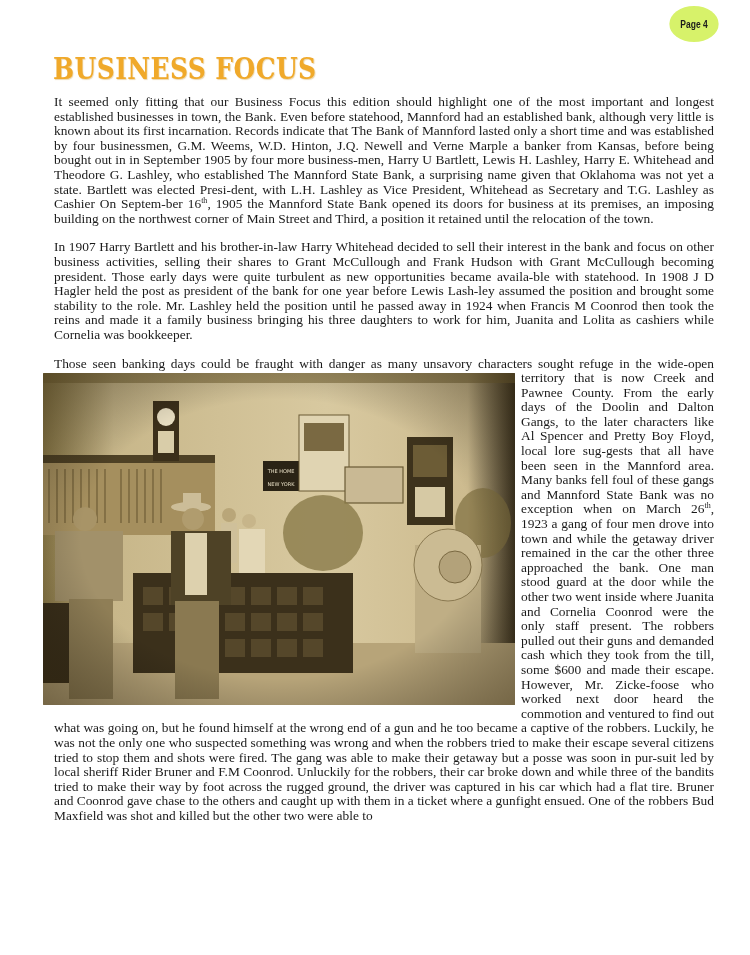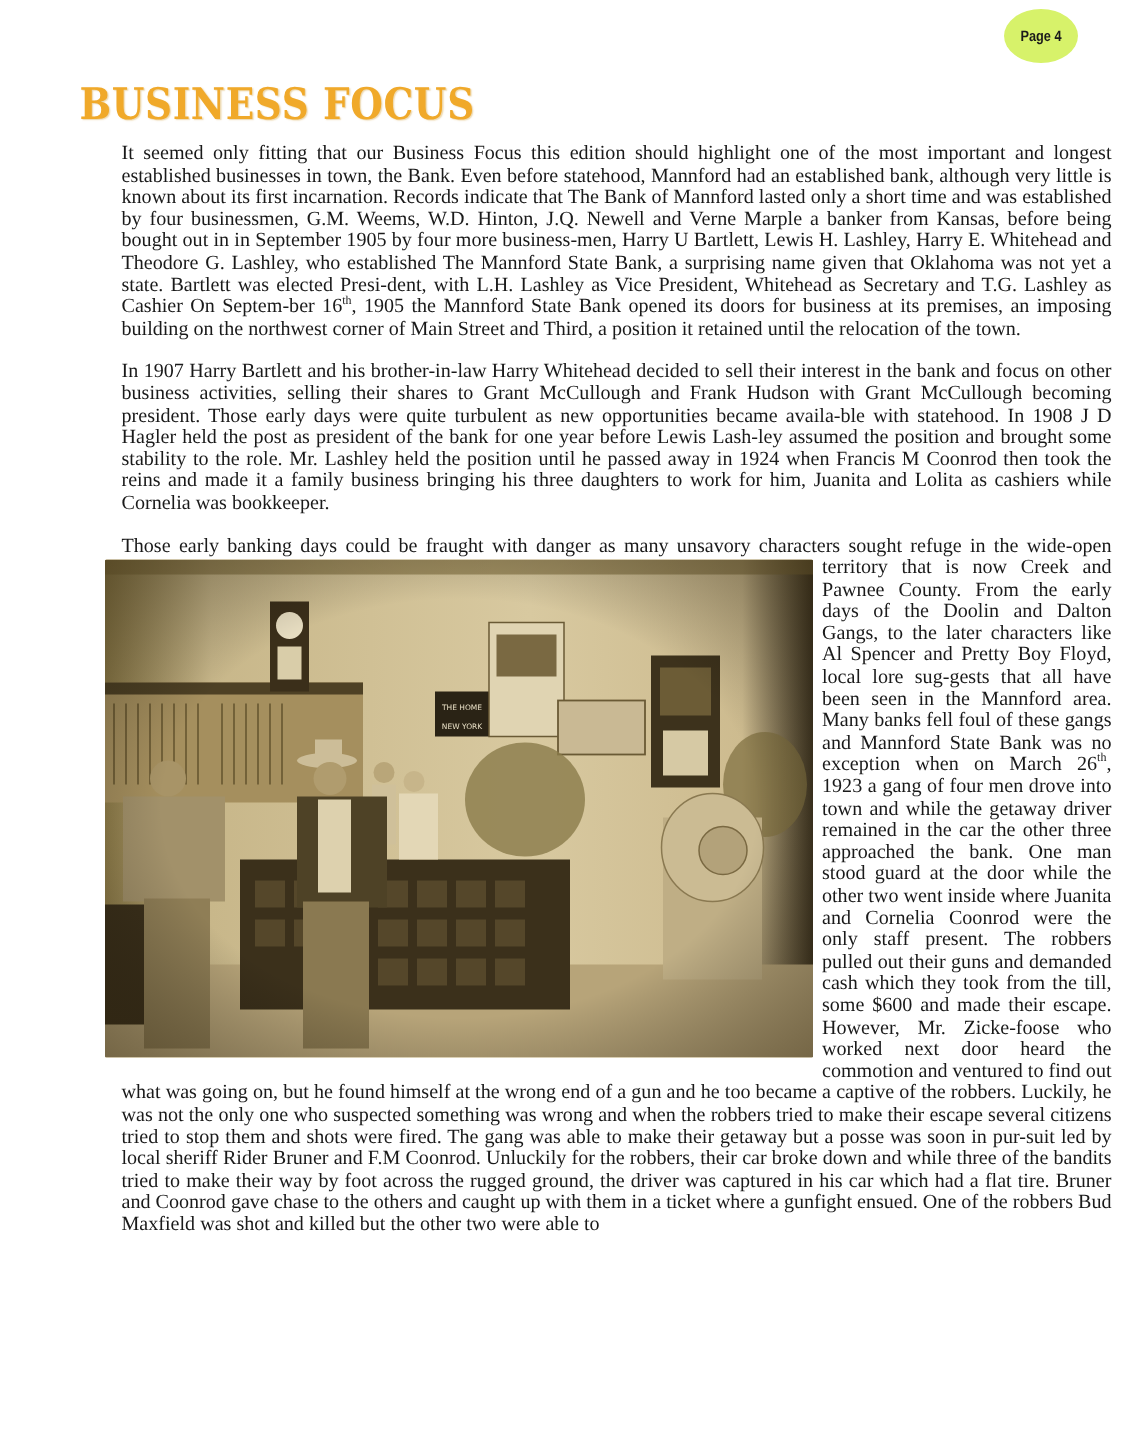--- a/index.html
+++ b/index.html
@@ -39,21 +39,20 @@
       transform-origin: left center;
       white-space: nowrap;
     }
     .article {
       position: absolute;
       left: 54px; top: 95px;
       width: 660px;
       font-size: 13.4px;
       line-height: 14.6px;
       text-align: justify;
-      margin-left: 27px;
     }
     .article p { margin: 0 0 14px 0; }
     .article p.flow { margin: 0; }
     sup { font-size: 8px; line-height: 0; vertical-align: super; }
     .photo {
       float: left;
       width: 472px;
       height: 332px;
       margin: 2px 6px 2px -11px;
       position: relative;
@@ -70,21 +69,21 @@
   <span>Page 4</span>
 </div>
 
 <h1 class="title">BUSINESS FOCUS</h1>
 
 <div class="article">
   <p><span>It seemed only fitting that our Business Focus this edition should highlight one of the most important and longest established businesses in town, the Bank. Even before statehood, Mannford had an established bank, although very little is known about its first incarnation. Records indicate that The Bank of Mannford lasted only a short time and was established by four businessmen, G.M. Weems, W.D. Hinton, J.Q. Newell and Verne Marple a banker from Kansas, before being bought out in in September 1905 by four more business-men, Harry U Bartlett, Lewis H. Lashley, Harry E. Whitehead and Theodore G. Lashley, who established The Mannford State Bank, a surprising name given that Oklahoma was not yet a state. Bartlett was elected Presi-dent, with L.H. Lashley as Vice President, Whitehead as Secretary and T.G. Lashley as Cashier  On Septem-ber 16</span><sup>th</sup><span>, 1905 the Mannford State Bank opened its doors for business at its premises, an imposing building on the northwest corner of Main Street and Third, a position it retained until the relocation of the town.</span></p>
 
   <p>In 1907 Harry Bartlett and his brother-in-law Harry Whitehead decided to sell their interest in the bank and focus on other business activities, selling their shares to Grant McCullough and Frank Hudson with Grant McCullough becoming president. Those early days were quite turbulent as new opportunities became availa-ble with statehood. In 1908 J D Hagler held the post as president of the bank for one year before Lewis Lash-ley assumed the position and brought some stability to the role. Mr. Lashley held the position until he passed away in 1924 when Francis M Coonrod then took the reins and made it a family business bringing his three daughters to work for him, Juanita and Lolita as cashiers while Cornelia was bookkeeper.</p>
 
-  <p class="flow"><span>Those early banking days could be fraught with danger as many unsavory characters sought refuge in the </span><span class="photo">
+  <p class="flow"><span>Those seen banking days could be fraught with danger as many unsavory characters sought refuge in the </span><span class="photo">
       <svg viewBox="0 0 472 332" preserveAspectRatio="none">
         <defs>
           <linearGradient id="wall" x1="0" y1="0" x2="1" y2="0">
             <stop offset="0" stop-color="#8f7d4a"></stop>
             <stop offset="0.15" stop-color="#c8b78a"></stop>
             <stop offset="0.6" stop-color="#d8c9a0"></stop>
             <stop offset="0.9" stop-color="#cdbb8f"></stop>
             <stop offset="1" stop-color="#3e3420"></stop>
           </linearGradient>
           <radialGradient id="vig" cx="0.5" cy="0.5" r="0.7">

